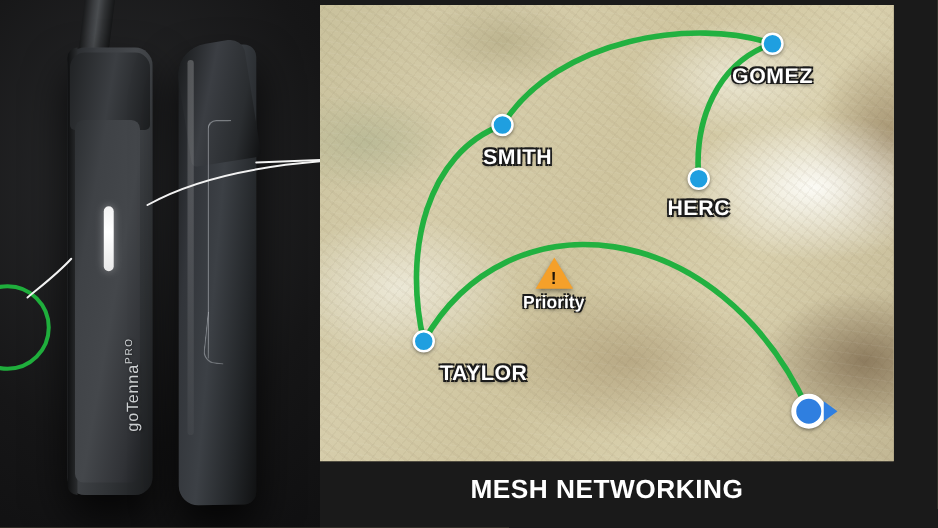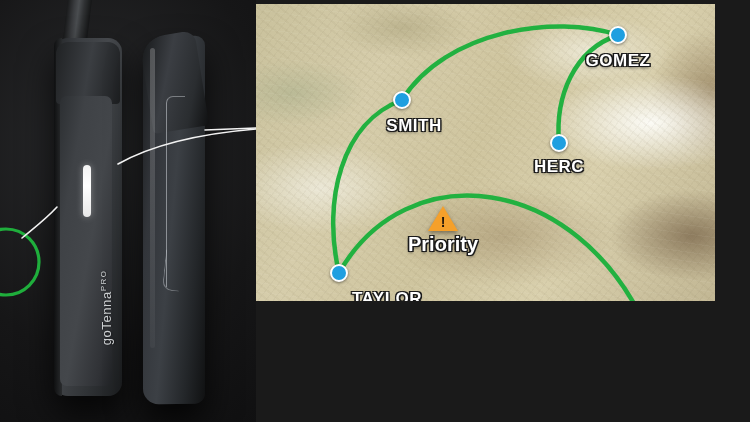--- a/index.html
+++ b/index.html
@@ -106,21 +106,21 @@
     border-bottom:1.6px solid rgba(200,205,210,.4);
     border-radius:0 0 0 10px;
     transform:rotate(6deg);
   }
 
   
   .callout-svg{position:absolute;left:0;top:0;width:256px;height:422px;overflow:visible;}
 
   
   #map{
-    position:absolute;left:256px;top:4px;width:459px;height:297px;
+    position:absolute;left:256px;top:4px;width:459px;height:365px;
     overflow:hidden;
     background:#cfc49c;
   }
   .terrain{
     position:absolute;inset:0;
     background:
       radial-gradient(38% 26% at 86% 40%, rgba(255,255,252,.92) 0%, rgba(255,255,250,0) 62%),
       radial-gradient(26% 18% at 72% 16%, rgba(255,255,248,.55) 0%, rgba(255,255,248,0) 70%),
       radial-gradient(30% 22% at 14% 62%, rgba(250,250,244,.6) 0%, rgba(250,250,244,0) 70%),
       radial-gradient(22% 16% at 8% 30%, rgba(169,176,140,.55) 0%, rgba(169,176,140,0) 70%),
@@ -180,21 +180,21 @@
     border-bottom:25px solid #f5a02a;
     position:relative;
     filter:drop-shadow(0 2px 2px rgba(0,0,0,.4));
   }
   .warn-bang{
     position:absolute;left:50%;top:9px;transform:translateX(-50%);
     color:#20160a;font-size:14px;font-weight:800;line-height:1;
   }
   .warn-label{
     margin-top:2px;text-align:center;
-    color:#ffffff;font-size:20px;font-weight:700;
+    color:#ffffff;font-size:14px;font-weight:700;
     text-shadow:
       -1.4px -1.4px 0 #1b1b1b, 1.4px -1.4px 0 #1b1b1b,
       -1.4px 1.4px 0 #1b1b1b, 1.4px 1.4px 0 #1b1b1b,
        0 2px 3px rgba(0,0,0,.55);
   }
 
   #caption{
     position:absolute;left:256px;top:366px;width:459px;height:52px;
     display:flex;align-items:center;justify-content:center;
     color:#ffffff;font-size:21px;font-weight:700;letter-spacing:.4px;
@@ -262,14 +262,15 @@
       </div>
 
     <div class="warn" id="warn-marker" style="left: 187px; top: 202px;">
       <div class="warn-tri">
         <span class="warn-bang">!</span>
       </div>
       <div class="warn-label">Priority</div>
     </div>
   </div>
 
+  <div id="caption">MESH NETWORKING</div>
 
 </div>
 
 </body></html>

